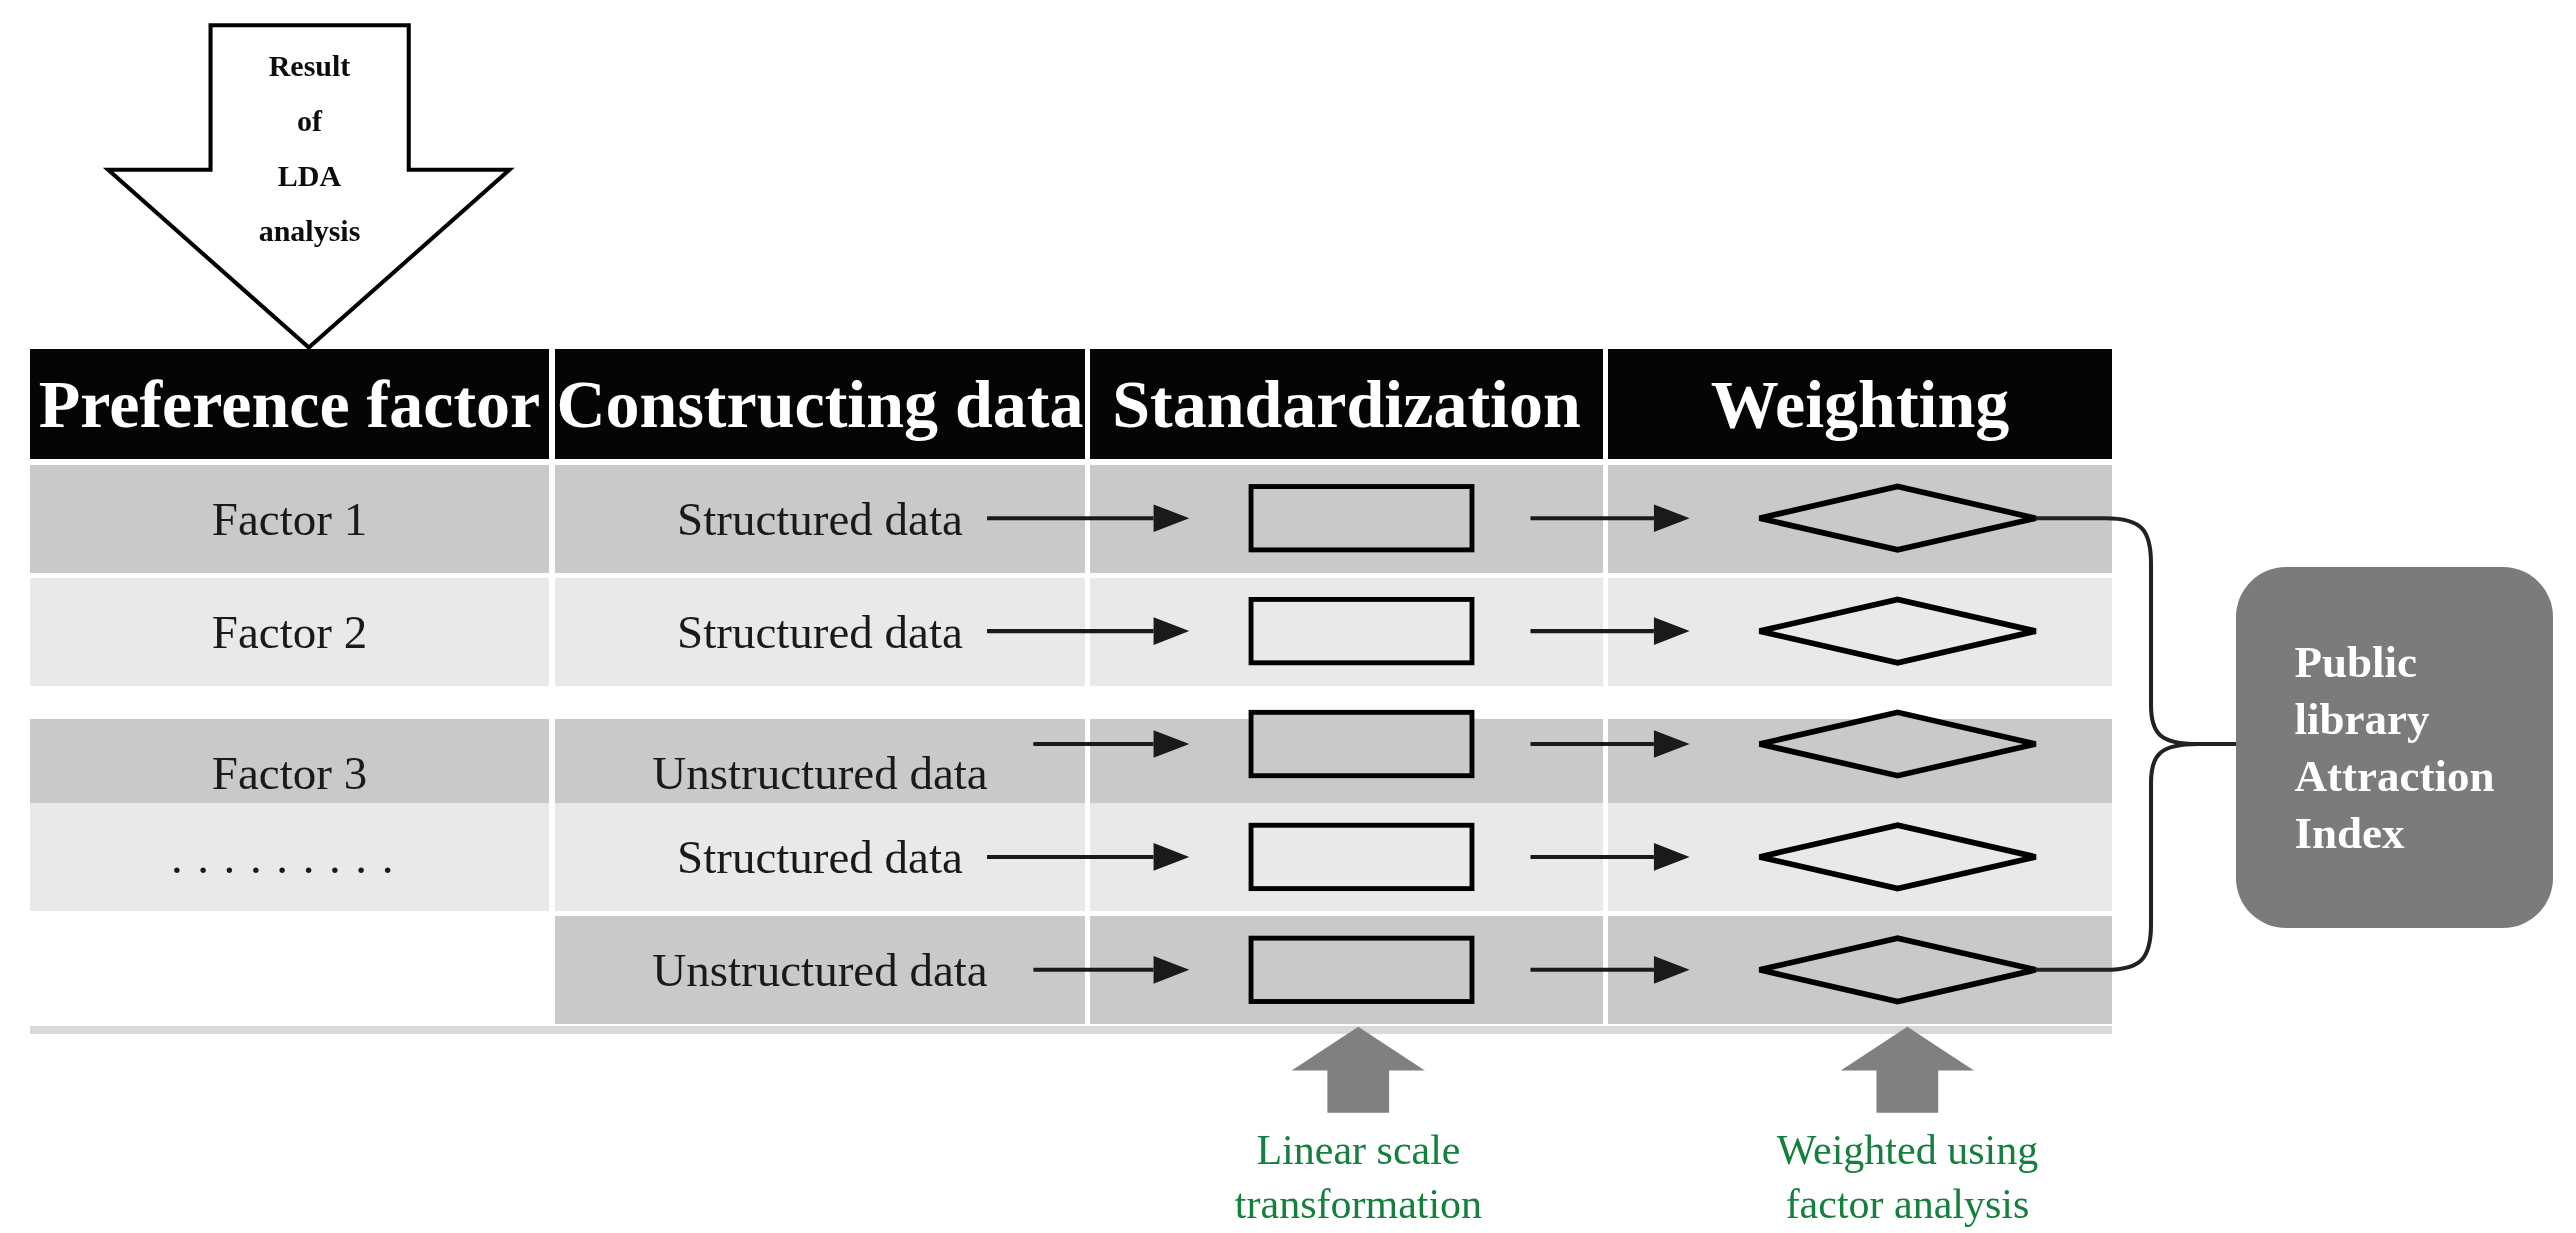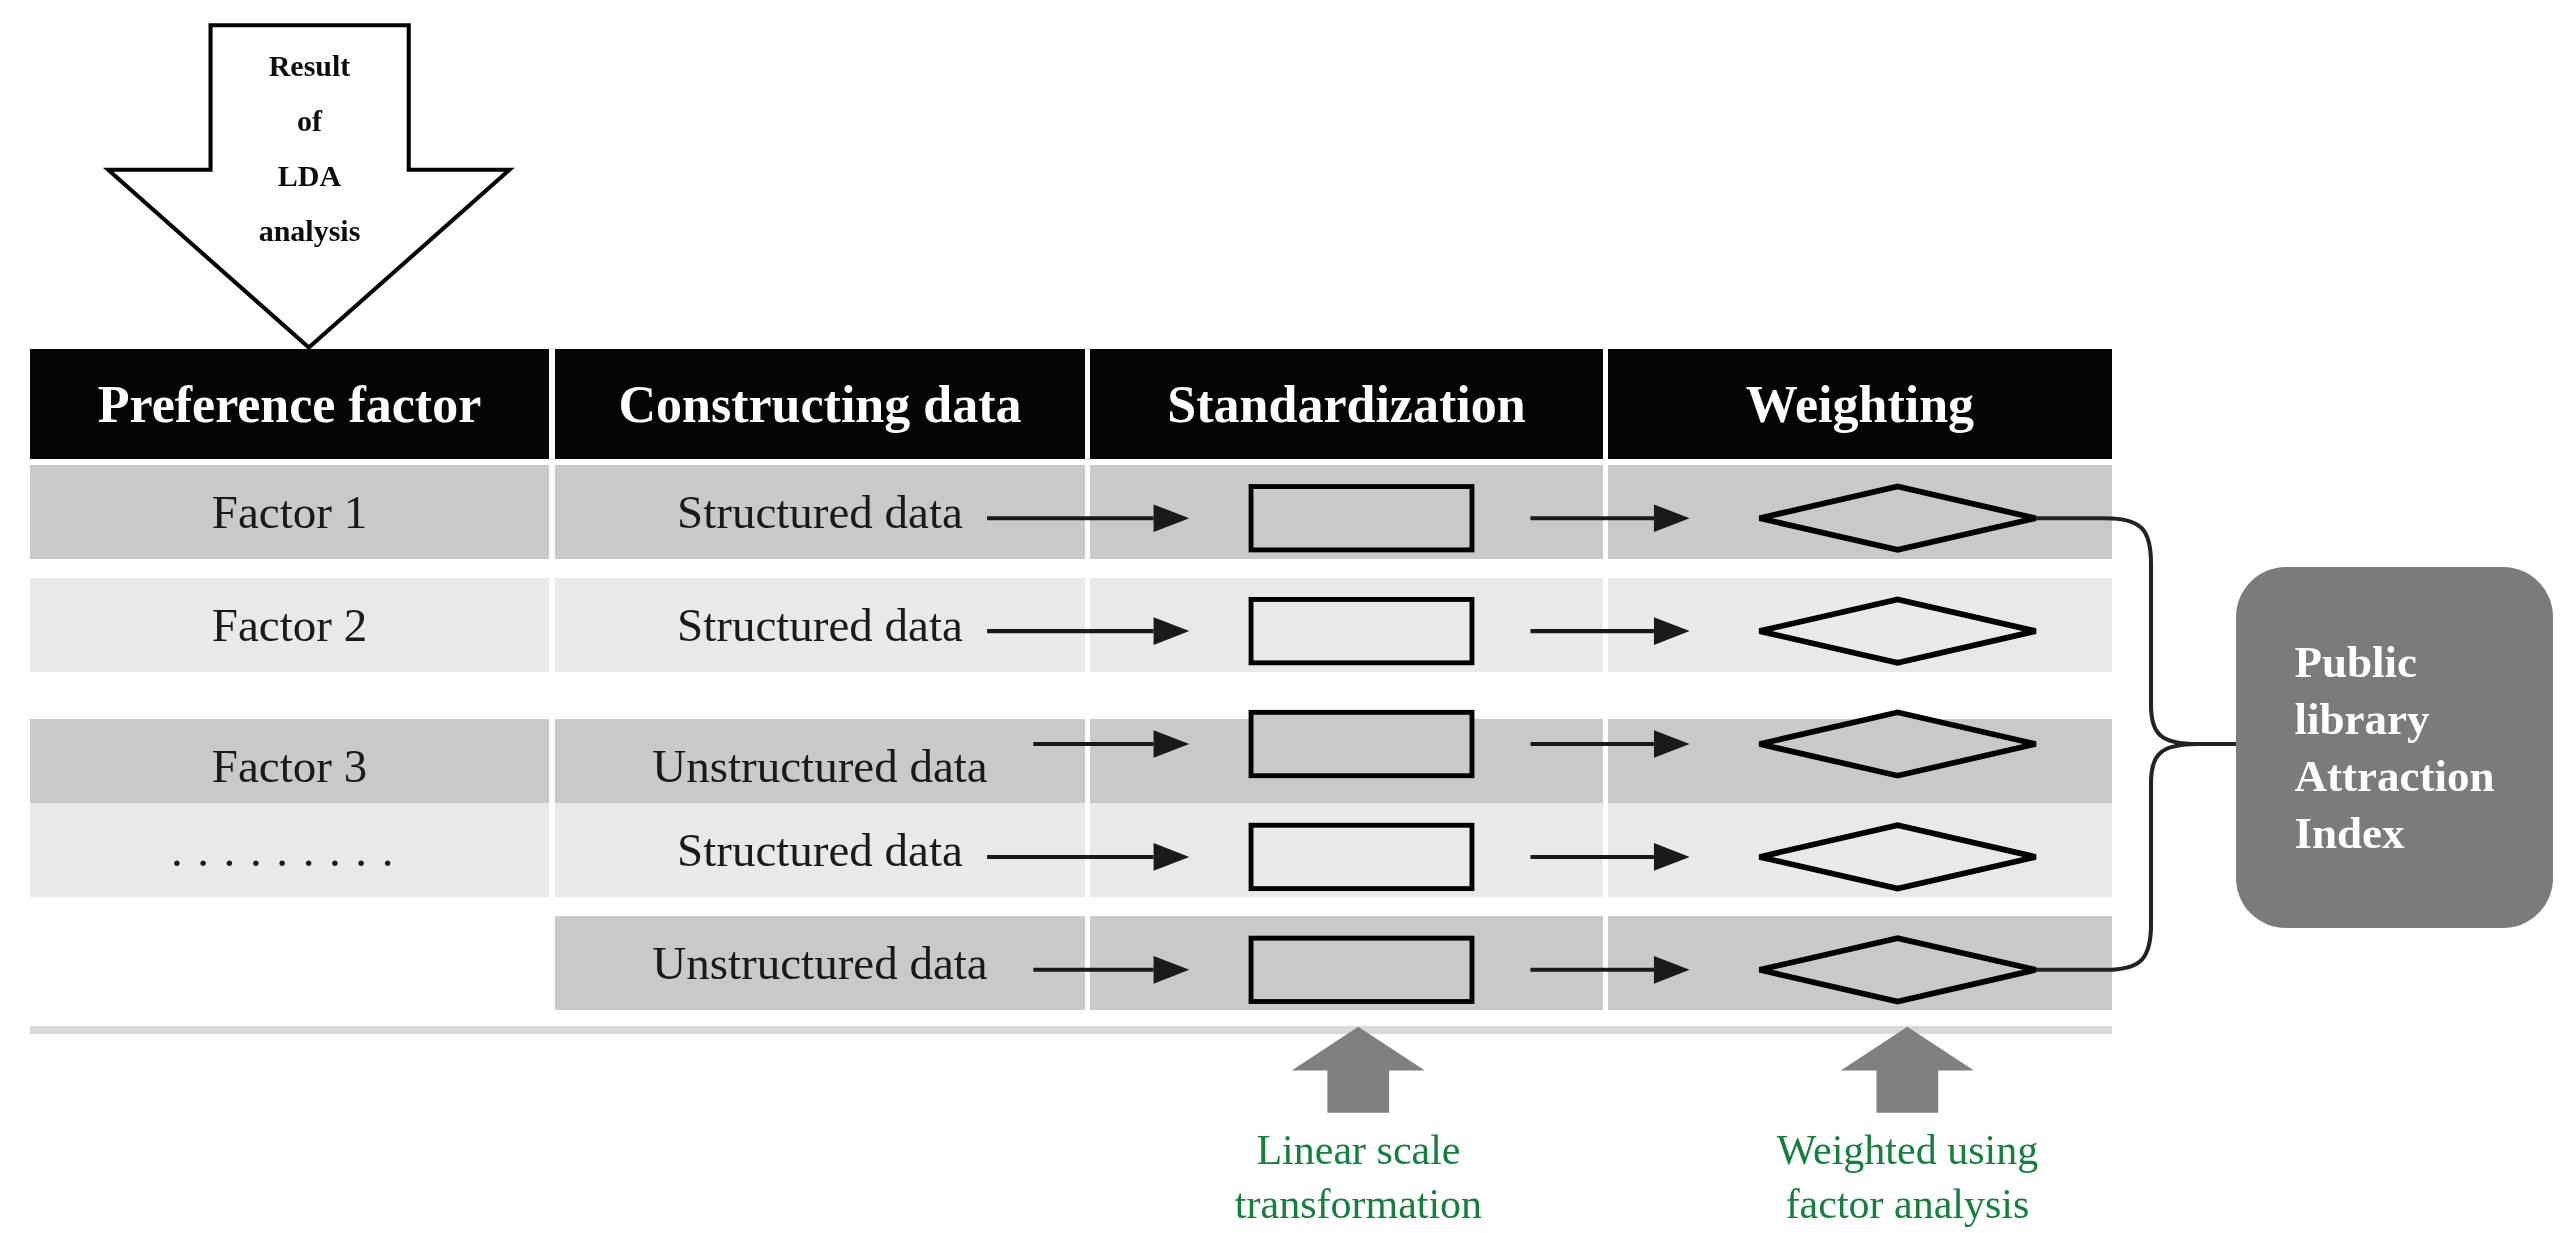--- a/index.html
+++ b/index.html
@@ -22,26 +22,26 @@
     color:#0d0d0d;
     white-space:pre-line;
     z-index:4;
   }
   
   .hcell{
     top:349px; height:110px;
     background:#050505;
     color:#ffffff;
     font-weight:bold;
-    font-size:52px;
+    font-size:68px;
     display:flex; align-items:center; justify-content:center;
     z-index:1;
   }
   .cell{
-    height:94px;
+    height:108px;
     display:flex; align-items:center; justify-content:center;
     font-size:47px;
     color:#1a1a1a;
     z-index:1;
   }
   .bg-dark{background:#c9c9c9;}
   .bg-light{background:#e9e9e9;}
   .c1{left:30px;  width:519px;}
   .c2{left:555px; width:530px;}
   .c3{left:1090px;width:513px;}

